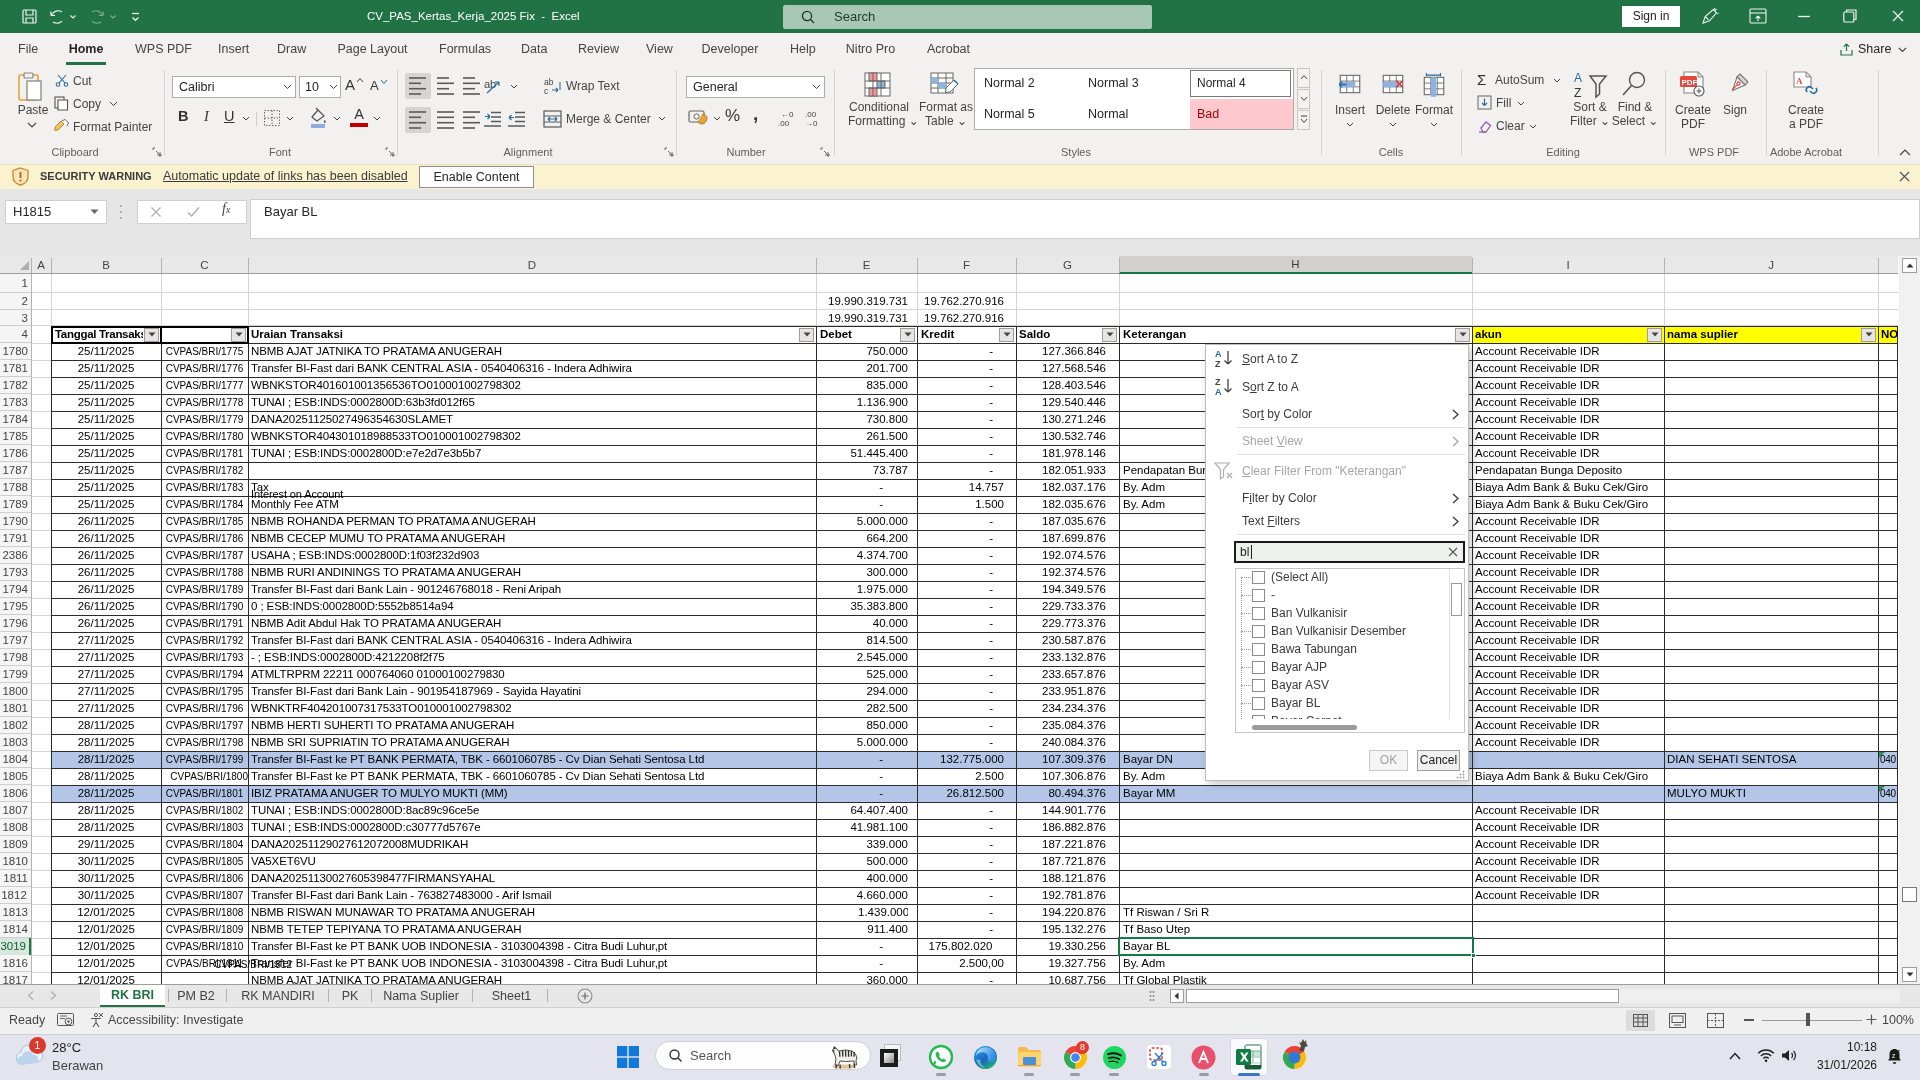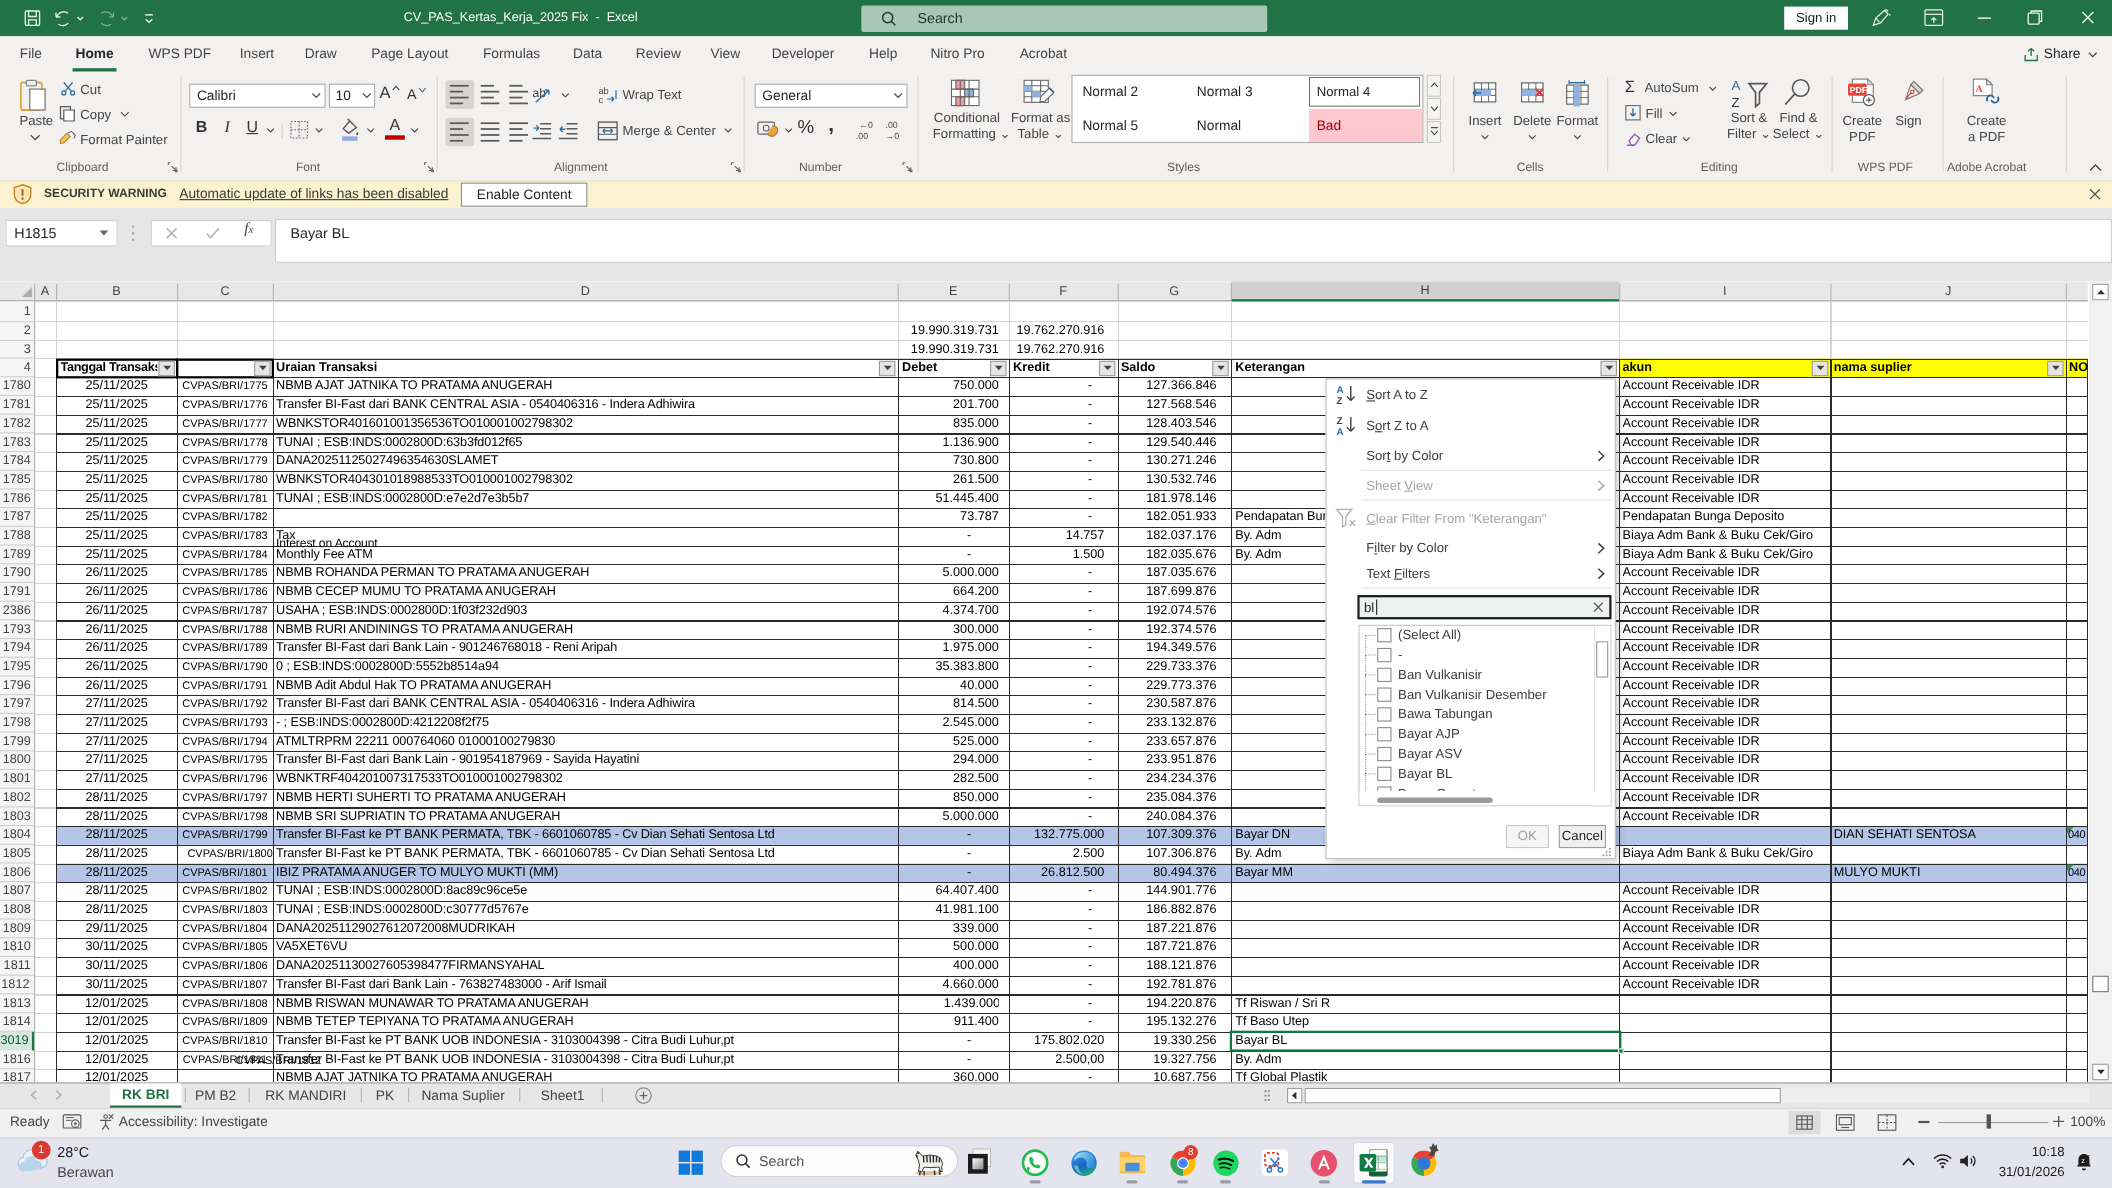--- a/index.html
+++ b/index.html
@@ -967,21 +967,21 @@
 <div class="t" style="left:161px;top:921px;width:87px;height:17px;line-height:17px;font-size:10px;color:#000;text-align:center;">CVPAS/BRI/1809</div>
 <div class="t" style="left:251px;top:921px;width:564px;font-size:11.5px;color:#000;line-height:17px;height:17px;letter-spacing:-0.1px;">NBMB TETEP TEPIYANA TO PRATAMA ANUGERAH</div>
 <div class="t" style="left:816px;top:921px;width:92px;font-size:11.5px;color:#000;line-height:17px;height:17px;text-align:right;">911.400</div>
 <div class="t" style="left:917px;top:921px;width:76px;font-size:11.5px;color:#000;line-height:17px;height:17px;text-align:right;">-</div>
 <div class="t" style="left:1016px;top:921px;width:90px;font-size:11.5px;color:#000;line-height:17px;height:17px;text-align:right;">195.132.276</div>
 <div class="t" style="left:1123px;top:921px;width:347px;font-size:11.5px;color:#000;line-height:17px;height:17px;">Tf Baso Utep</div>
 <div class="t" style="left:51px;top:938px;width:110px;font-size:11.5px;color:#000;line-height:17px;height:17px;text-align:center;">12/01/2025</div>
 <div class="t" style="left:161px;top:938px;width:87px;height:17px;line-height:17px;font-size:10px;color:#000;text-align:center;">CVPAS/BRI/1810</div>
 <div class="t" style="left:251px;top:938px;width:564px;font-size:11.5px;color:#000;line-height:17px;height:17px;letter-spacing:-0.1px;">Transfer BI-Fast ke PT BANK UOB INDONESIA - 3103004398 - Citra Budi Luhur,pt</div>
 <div class="t" style="left:816px;top:938px;width:67px;font-size:11.5px;color:#000;line-height:17px;height:17px;text-align:right;">-</div>
-<div class="t" style="left:917px;top:938px;width:87px;font-size:11.5px;color:#000;line-height:17px;height:17px;text-align:right;">175.802.020</div>
+<div class="t" style="left:917px;top:938px;width:87px;font-size:11.5px;color:#000;line-height:17px;height:17px;text-align:center;">175.802.020</div>
 <div class="t" style="left:1016px;top:938px;width:90px;font-size:11.5px;color:#000;line-height:17px;height:17px;text-align:right;">19.330.256</div>
 <div class="t" style="left:1123px;top:938px;width:347px;font-size:11.5px;color:#000;line-height:17px;height:17px;">Bayar BL</div>
 <div class="t" style="left:51px;top:955px;width:110px;font-size:11.5px;color:#000;line-height:17px;height:17px;text-align:center;">12/01/2025</div>
 <div class="t" style="left:161px;top:955px;width:87px;height:17px;line-height:17px;font-size:10px;color:#000;text-align:center;">CVPAS/BRI/1811</div>
 <div class="t" style="left:251px;top:955px;width:564px;font-size:11.5px;color:#000;line-height:17px;height:17px;letter-spacing:-0.1px;">Transfer BI-Fast ke PT BANK UOB INDONESIA - 3103004398 - Citra Budi Luhur,pt</div>
 <div class="t" style="left:816px;top:955px;width:67px;font-size:11.5px;color:#000;line-height:17px;height:17px;text-align:right;">-</div>
 <div class="t" style="left:917px;top:955px;width:87px;font-size:11.5px;color:#000;line-height:17px;height:17px;text-align:right;">2.500,00</div>
 <div class="t" style="left:1016px;top:955px;width:90px;font-size:11.5px;color:#000;line-height:17px;height:17px;text-align:right;">19.327.756</div>
 <div class="t" style="left:1123px;top:955px;width:347px;font-size:11.5px;color:#000;line-height:17px;height:17px;">By. Adm</div>
 <div class="t" style="left:51px;top:972px;width:110px;font-size:11.5px;color:#000;line-height:17px;height:17px;text-align:center;">12/01/2025</div>

